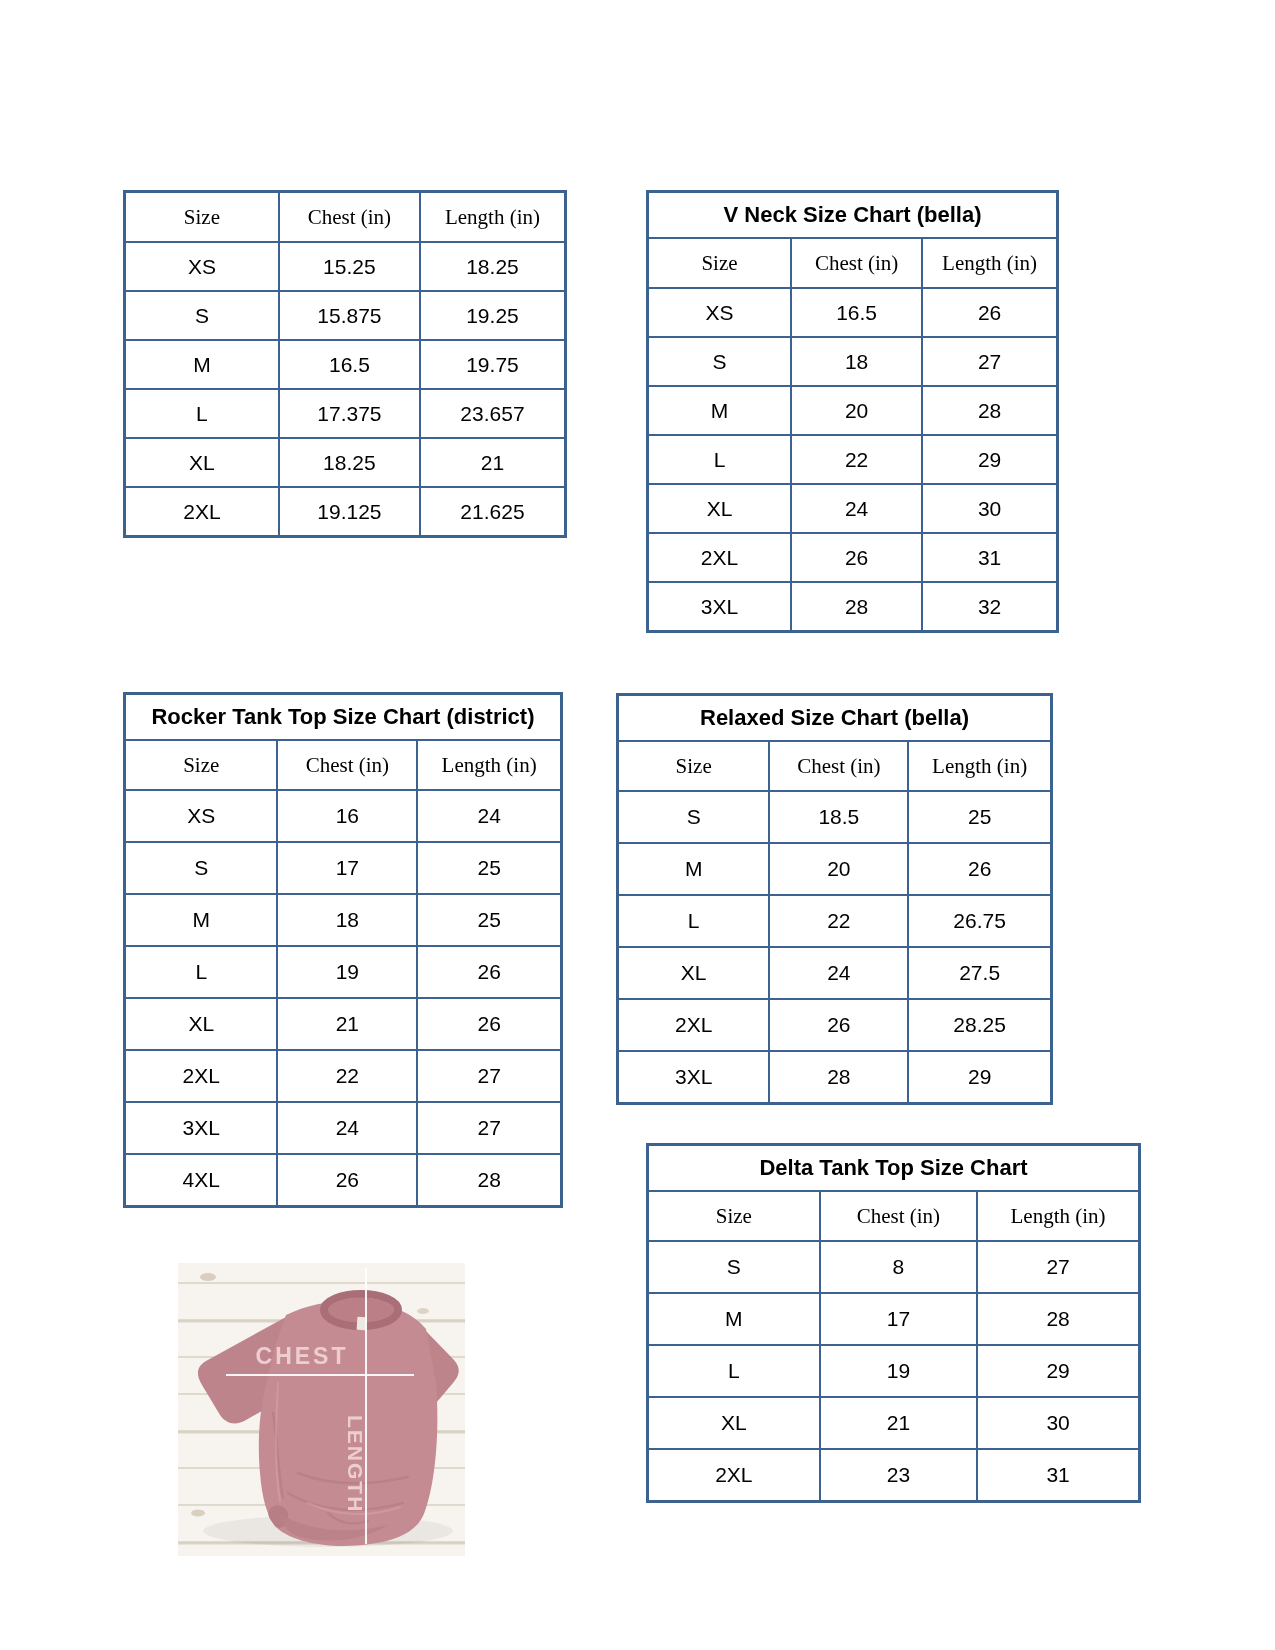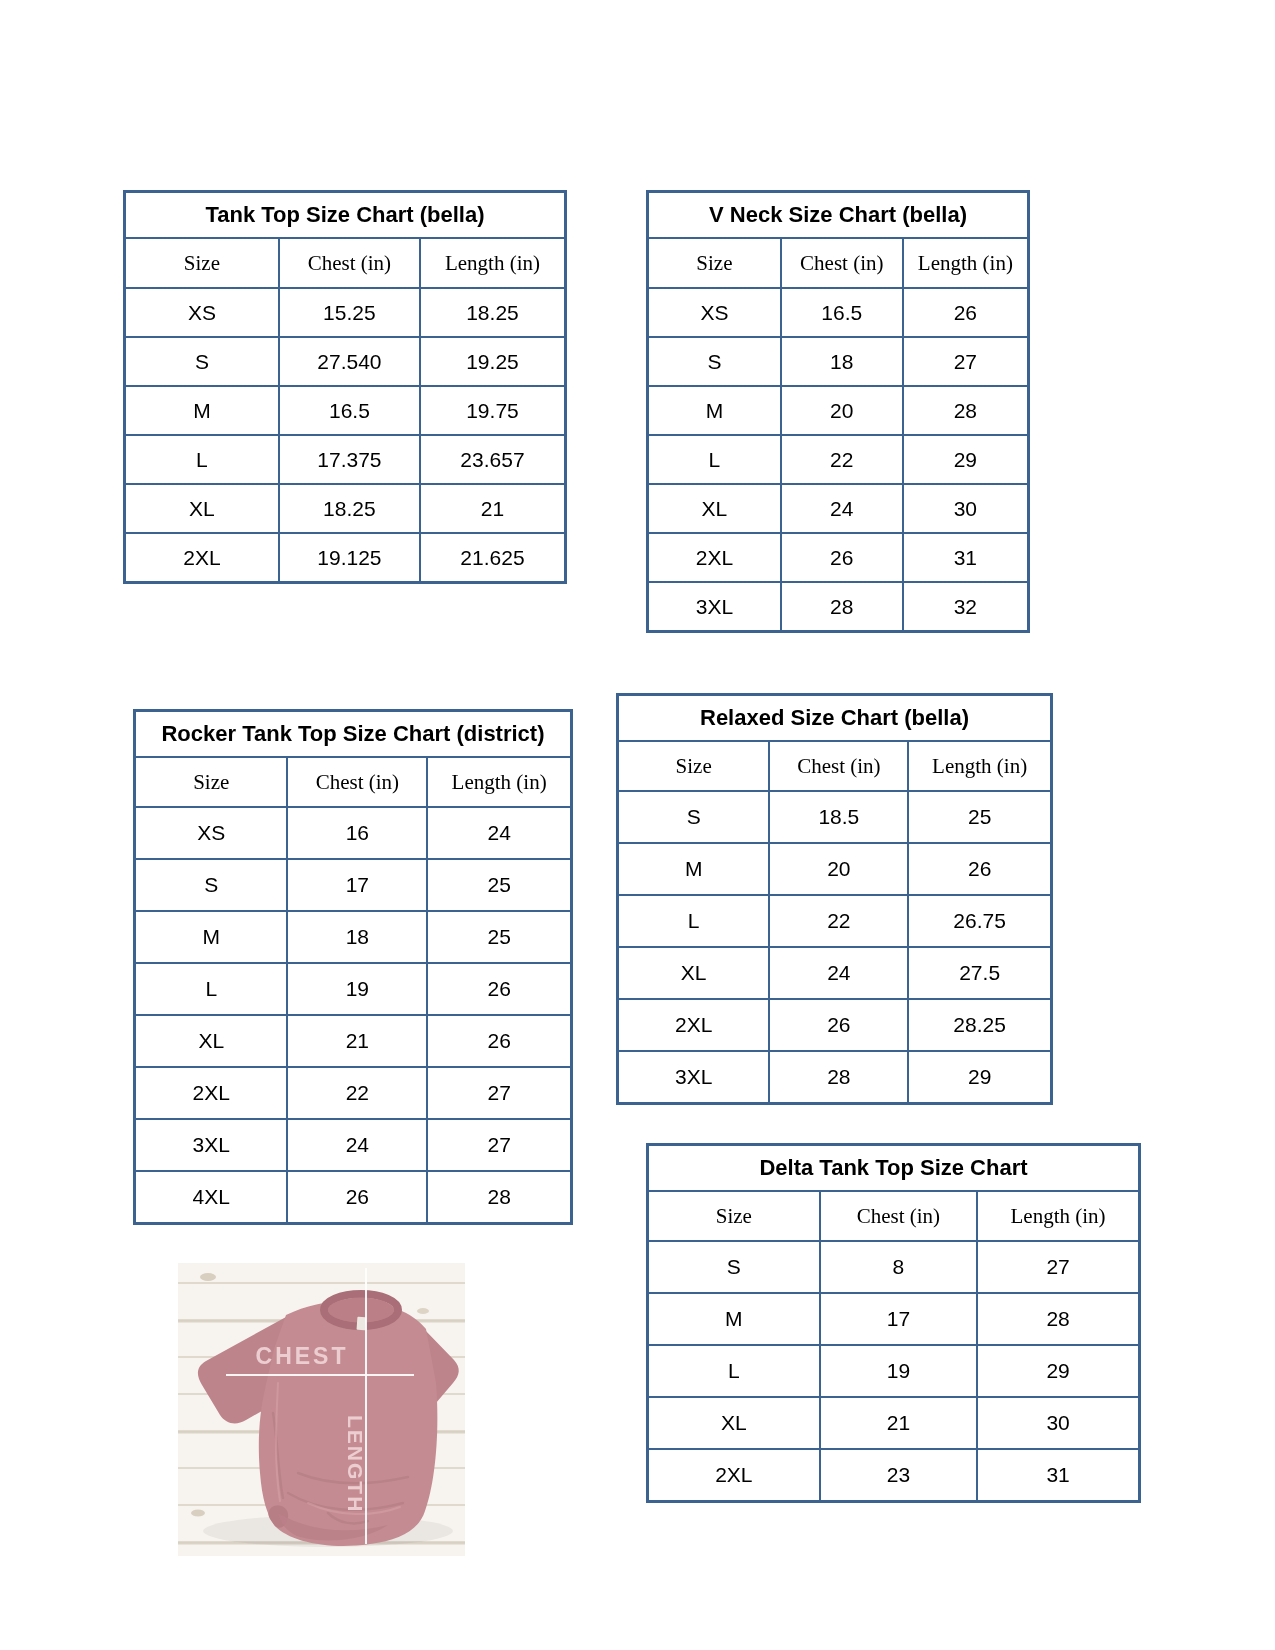--- a/index.html
+++ b/index.html
@@ -37,22 +37,22 @@
   }
   .size-table td{
     text-align:center;
     font-size:21px;
     height:47px;
     padding:0;
   }
   .tall td{height:50px;}
 
   #tbl-tank-top   {left:123px;top:190px;width:444px;}
-  #tbl-v-neck     {left:646px;top:190px;width:384px;}
-  #tbl-rocker     {left:123px;top:709px;width:440px;margin-left:10px;}
+  #tbl-v-neck     {left:646px;top:190px;width:413px;}
+  #tbl-rocker     {left:123px;top:692px;width:440px;}
   #tbl-relaxed    {left:616px;top:693px;width:437px;}
   #tbl-delta      {left:646px;top:1143px;width:495px;}
 
   .shirt-photo{
     position:absolute;
     left:170px;top:1255px;
     width:287px;height:293px;
     margin:0;padding:8px;
     overflow:hidden;
     text-align:right;
@@ -62,38 +62,35 @@
 </head>
 <body>
 
 <table class="size-table" id="tbl-tank-top">
   <colgroup>
       <col style="width:35%">
       <col style="width:32%">
       <col style="width:33%">
     </colgroup>
   <thead>
-    <tr class="title-row">
-        <th colspan="3">Tank Top Size Chart (bella)</th>
-      </tr>
     <tr class="header-row">
         <th>Size</th>
         <th>Chest (in)</th>
         <th>Length (in)</th>
       </tr>
   </thead>
   <tbody>
       <tr>
         <td>XS</td>
         <td>15.25</td>
         <td>18.25</td>
       </tr>
       <tr>
         <td>S</td>
-        <td>27.540</td>
+        <td>15.875</td>
         <td>19.25</td>
       </tr>
       <tr>
         <td>M</td>
         <td>16.5</td>
         <td>19.75</td>
       </tr>
       <tr>
         <td>L</td>
         <td>17.375</td>

